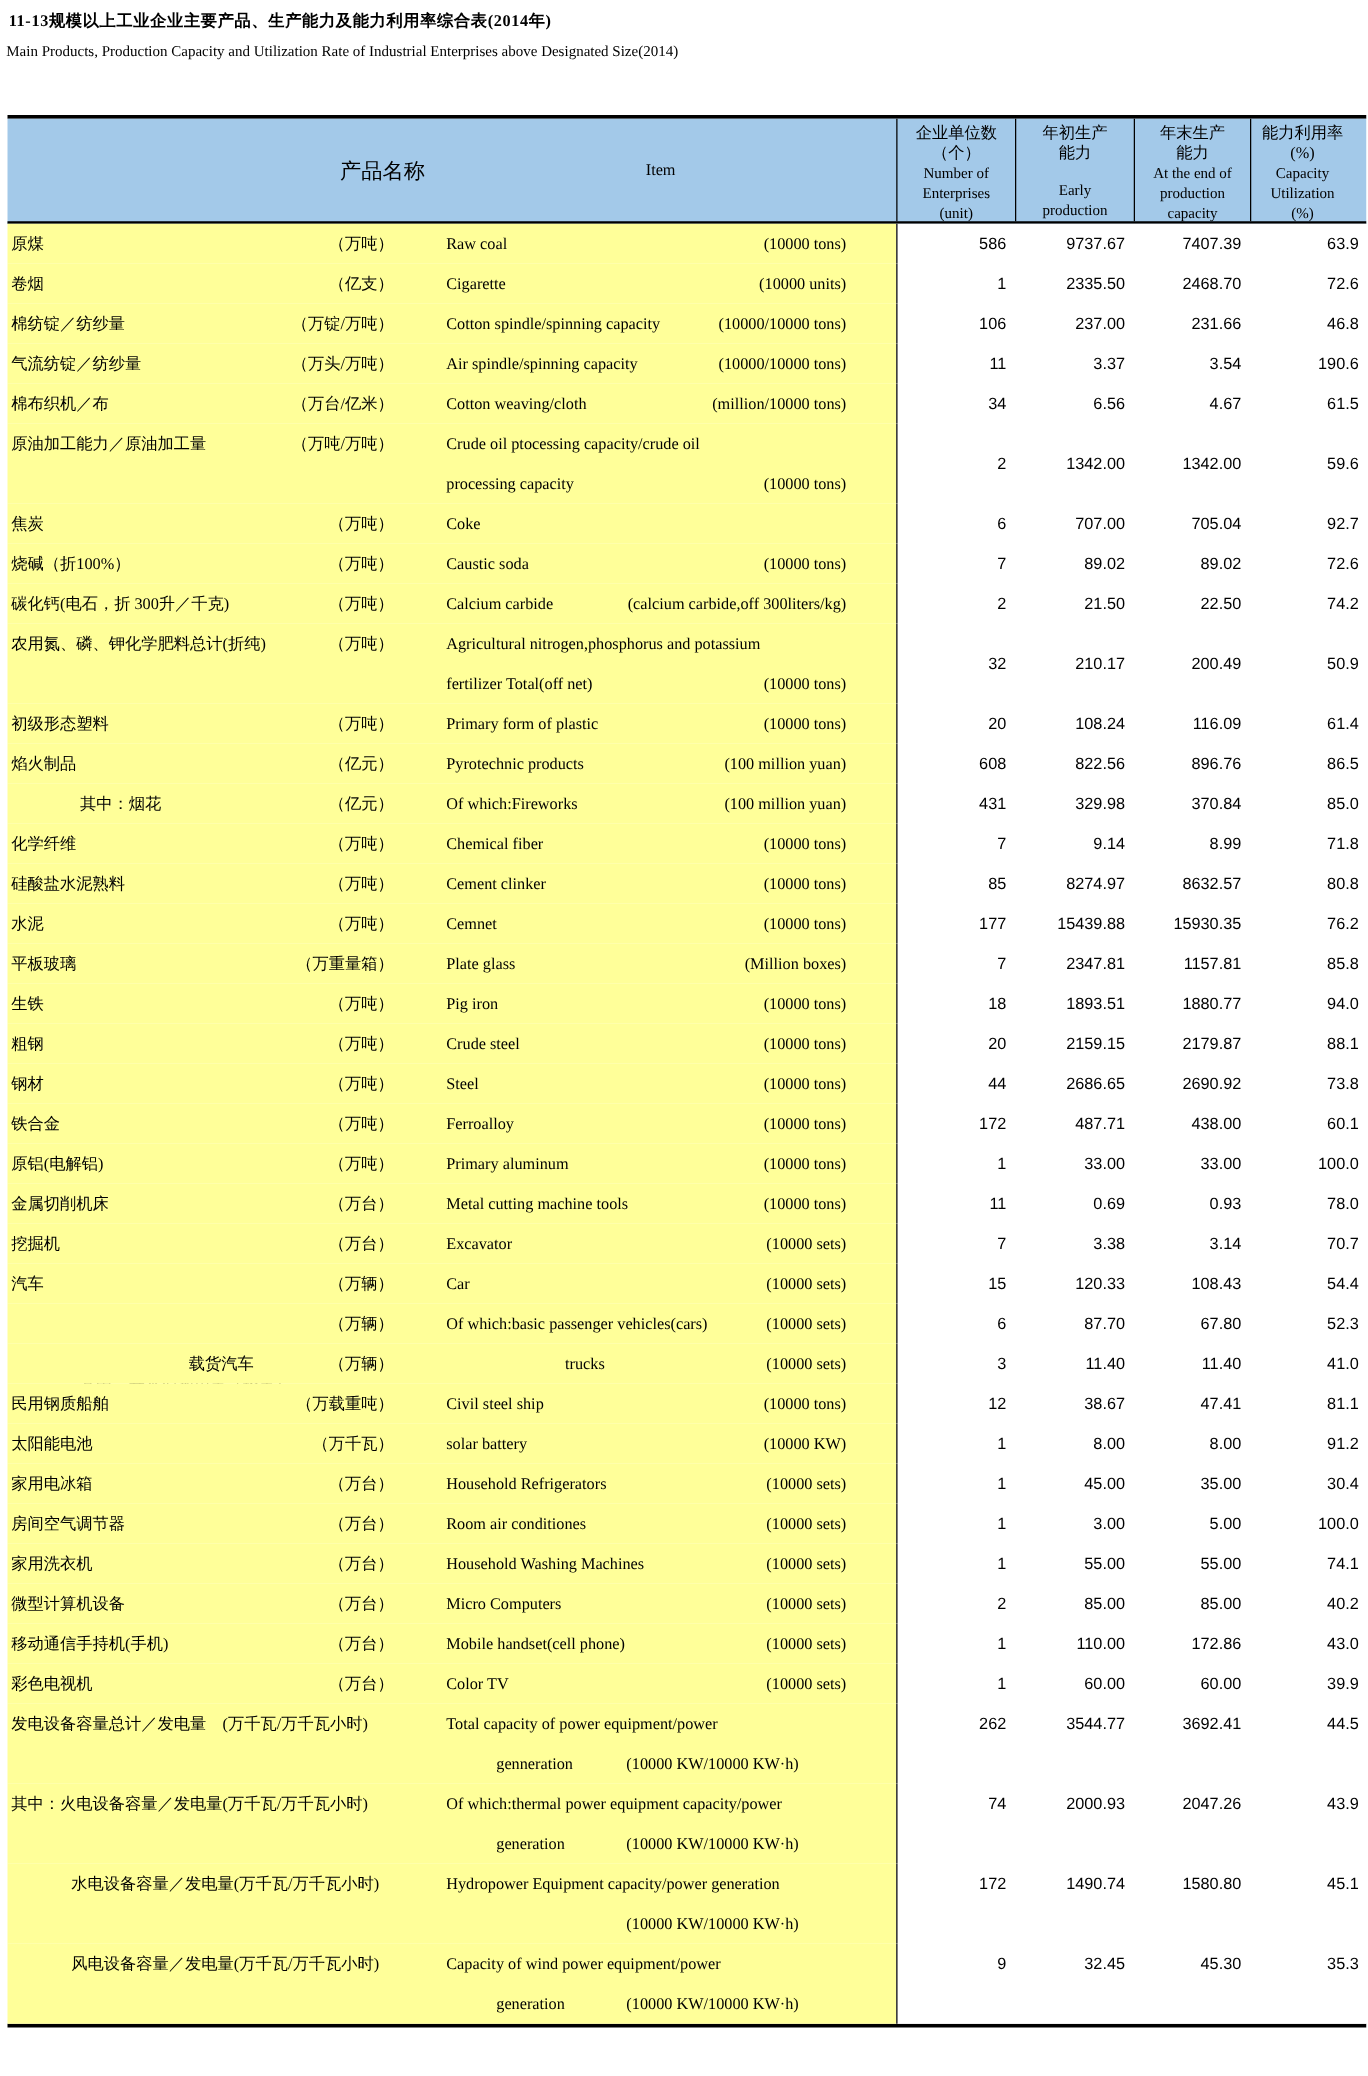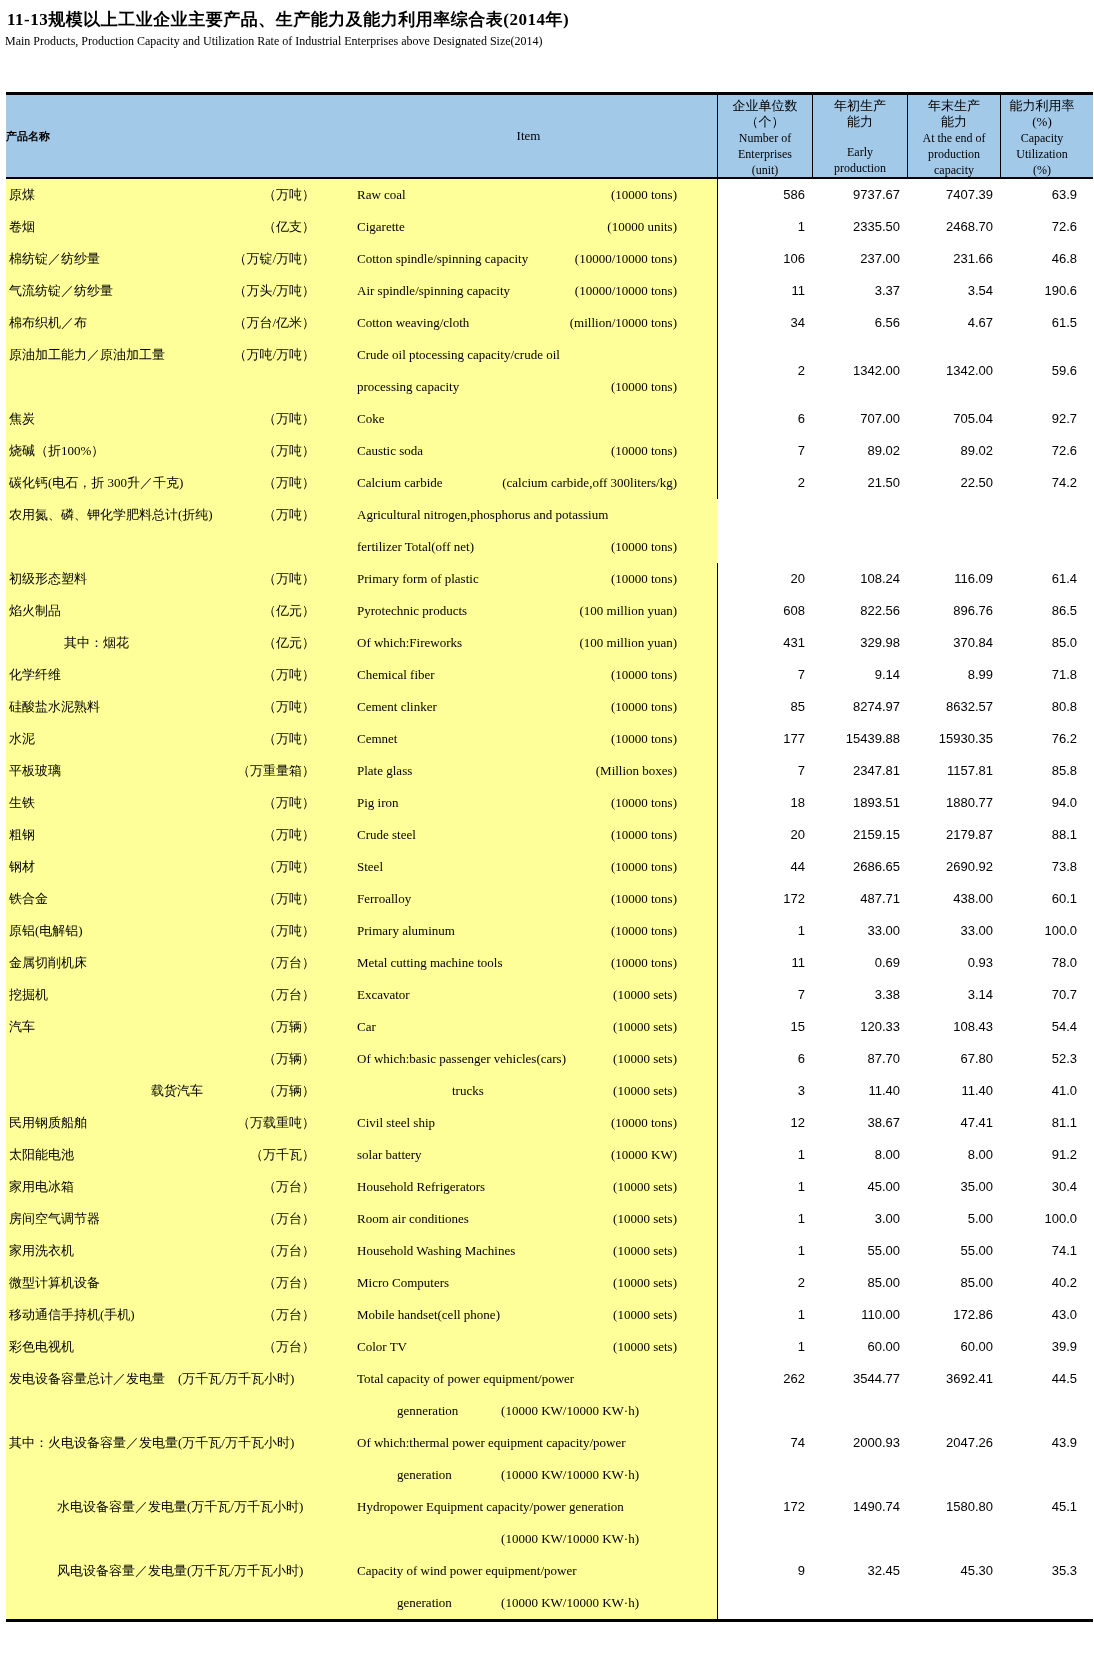--- a/index.html
+++ b/index.html
@@ -1,46 +1,46 @@
 <!DOCTYPE html>
 <html style="--blue: #A3C9E9; --yellow: #FFFF99;"><head>
 <meta charset="utf-8">
 <style>
   html,body{margin:0;padding:0;}
   body{
     width:1094px;height:1661px;position:relative;background:#fff;color:#000;
     font-family:"Liberation Serif","DejaVu Serif",serif;overflow:hidden;
   }
   :root{--blue:#A3C9E9;--yellow:#FFFF99;}
-  .title-cn{position:absolute;left:7px;top:8px;font-size:17px;font-weight:bold;letter-spacing:.5px;}
+  .title-cn{position:absolute;left:7px;top:8px;font-size:13px;font-weight:bold;letter-spacing:.5px;}
   .title-en{position:absolute;left:5px;top:34px;font-size:12px;}
   .tbl{position:absolute;left:6px;top:92px;width:1087px;
        border-top:3px solid #000;border-bottom:3px solid #000;}
   .thead{display:flex;background:var(--blue);height:82px;border-bottom:2px solid #000;}
   .h-left{width:711px;display:flex;align-items:center;}
-  .h-name{width:334px;text-align:left;font-size:11px;font-weight:bold;}
+  .h-name{width:334px;text-align:right;font-size:17px;}
   .h-item{flex:1;text-align:center;font-size:13px;}
   .h-col{box-sizing:border-box;border-left:1px solid #000;text-align:center;padding-top:3px;}
   .hc0{width:95px}.hc1{width:95px}.hc2{width:93px}.hc3{width:83px}
   .cnl{font-size:13px;line-height:16px;}
   .enl{font-size:12px;line-height:16px;}
   .row{display:flex;height:32px;}
   .row.h2{height:64px;}
   .cell{box-sizing:border-box;background:var(--yellow);font-size:13px;line-height:32px;}
   .cn{width:334px;padding:0 25px 0 3px;display:flex;justify-content:space-between;white-space:nowrap;}
   .en{width:377px;padding:0 40px 0 17px;}
   .en.single{display:flex;justify-content:space-between;}
   .l1{display:flex;justify-content:space-between;height:32px;}
   .l1.pu{padding-right:38px;margin-left:40px;}
   .nums{flex:1;border-left:1px solid #000;background:#fff;display:flex;align-items:flex-start;}
   .row.vc .nums{align-items:center;}
   .num{box-sizing:border-box;line-height:32px;font-size:13px;text-align:right;
        font-family:"Liberation Sans","DejaVu Sans",sans-serif;}
   .n0{width:94px;padding-right:7px}.n1{width:95px;padding-right:7px}
-  .n2{width:93px;padding-right:7px}.n3{width:93px;padding-right:16px}
+  .n2{width:93px;padding-right:7px}.n3{width:93px;padding-right:6px}
 </style>
 </head>
 <body>
 
 <div class="title-cn">11-13规模以上工业企业主要产品、生产能力及能力利用率综合表(2014年)</div>
 <div class="title-en">Main Products, Production Capacity and Utilization Rate of Industrial Enterprises above Designated Size(2014)</div>
 
 <div class="tbl">
   <div class="thead">
     <div class="h-left">
@@ -236,20 +236,26 @@
         <div class="cell en">
           <div class="l1">
             <span>Agricultural nitrogen,phosphorus and potassium</span>
             <span></span>
           </div>
           <div class="l1">
             <span>fertilizer Total(off net)</span>
             <span>(10000 tons)</span>
           </div>
         </div>
+        <div class="nums">
+          <div class="num n0">32</div>
+          <div class="num n1">210.17</div>
+          <div class="num n2">200.49</div>
+          <div class="num n3">50.9</div>
+        </div>
       </div>
       <div class="row">
         <div class="cell cn">
           <span>初级形态塑料</span>
           <span>（万吨）</span>
         </div>
         <div class="cell en single">
           <span>Primary form of plastic</span>
           <span>(10000 tons)</span>
         </div>

